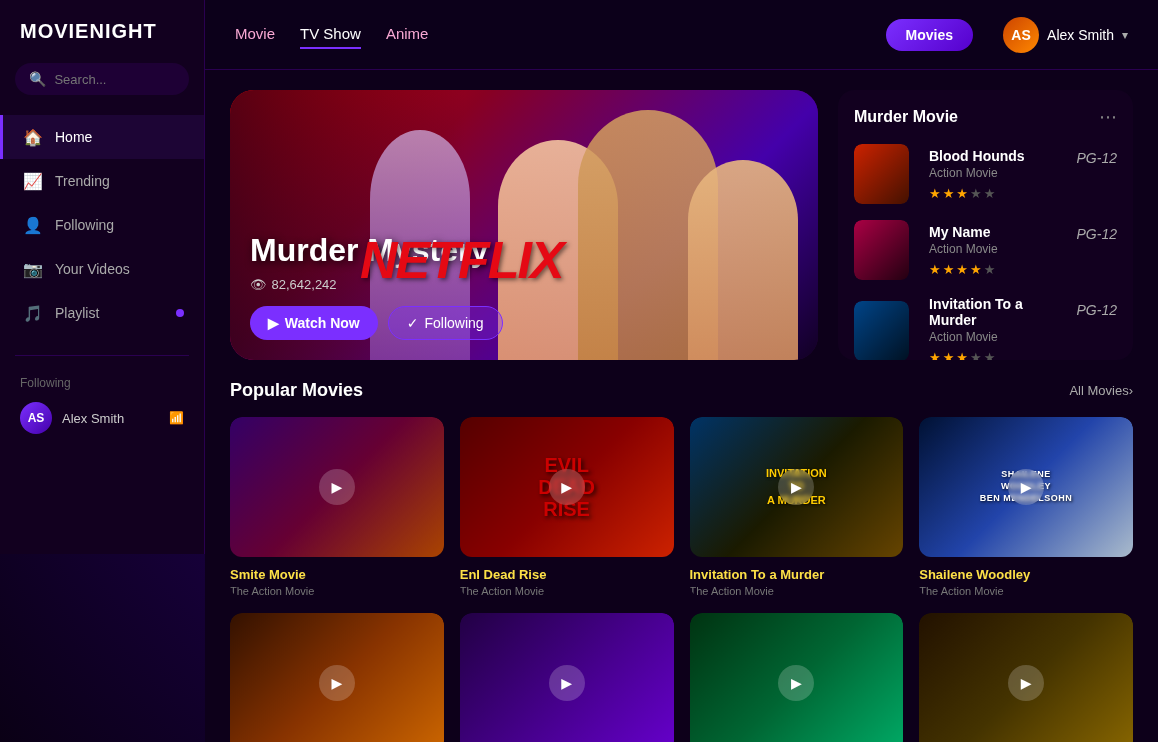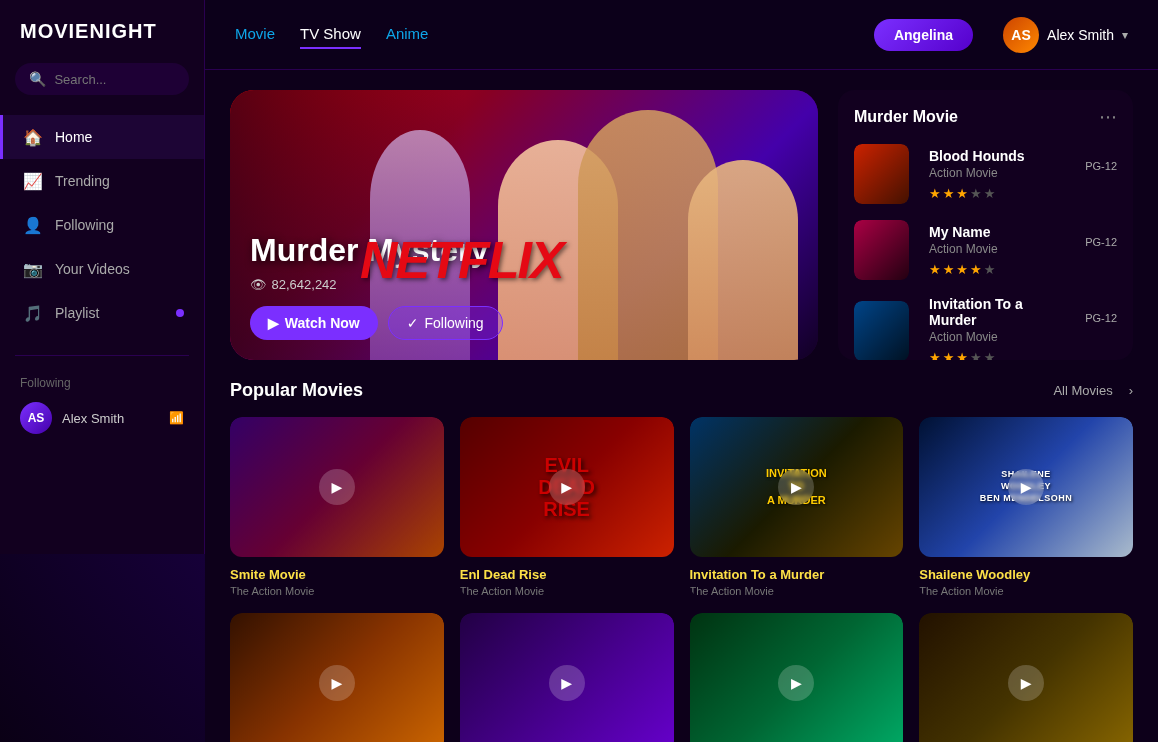--- a/index.html
+++ b/index.html
@@ -219,21 +219,21 @@
       gap: 30px;
     }
 
     .nav-tabs {
       display: flex;
       gap: 25px;
       flex: 1;
     }
 
     .nav-tab {
-      color: #0ea5e9;
+      color: #f9a8d4;
       font-size: 15px;
       cursor: pointer;
       padding: 5px 0;
       border-bottom: 2px solid transparent;
     }
 
     .nav-tab.active {
       color: white;
       border-bottom: 2px solid #7b2fff;
     }
@@ -451,24 +451,25 @@
 
     .star {
       font-size: 13px;
     }
 
     .star.filled { color: #ffa500; }
     .star.empty { color: #555; }
 
     .recent-rating {
       color: #aaa;
-      font-size: 11px;
+      font-size: 14px;
       margin-left: auto;
       align-self: flex-start;
-      margin-top: 16px;
+      margin-top: 6px;
+      font-style: italic;
     }
 
     
     .section-header {
       display: flex;
       align-items: center;
       justify-content: space-between;
       margin-bottom: 16px;
     }
 
@@ -478,21 +479,21 @@
       font-weight: 700;
       text-align: right;
     }
 
     .all-movies-link {
       color: #aaa;
       font-size: 13px;
       cursor: pointer;
       display: flex;
       align-items: flex-end;
-      gap: 16px;
+      gap: 0;
     }
 
     .movies-grid {
       display: grid;
       grid-template-columns: repeat(4, 1fr);
       gap: 16px;
     }
 
     .movie-card {
       border-radius: 12px;
@@ -711,21 +712,21 @@
 
   <main class="main-content">
 
     <header class="header">
       <nav class="nav-tabs">
         <span class="nav-tab">Movie</span>
         <span class="nav-tab active">TV Show</span>
         <span class="nav-tab">Anime</span>
       </nav>
 
-      <button class="upgrade-btn">Angelina</button>
+      <button class="upgrade-btn">Movies</button>
 
       <div class="user-profile">
         <div class="user-avatar">
           <span>AS</span>
         </div>
         <span class="user-name">Alex Smith</span>
         <span class="chevron-down">▾</span>
       </div>
     </header>
 

